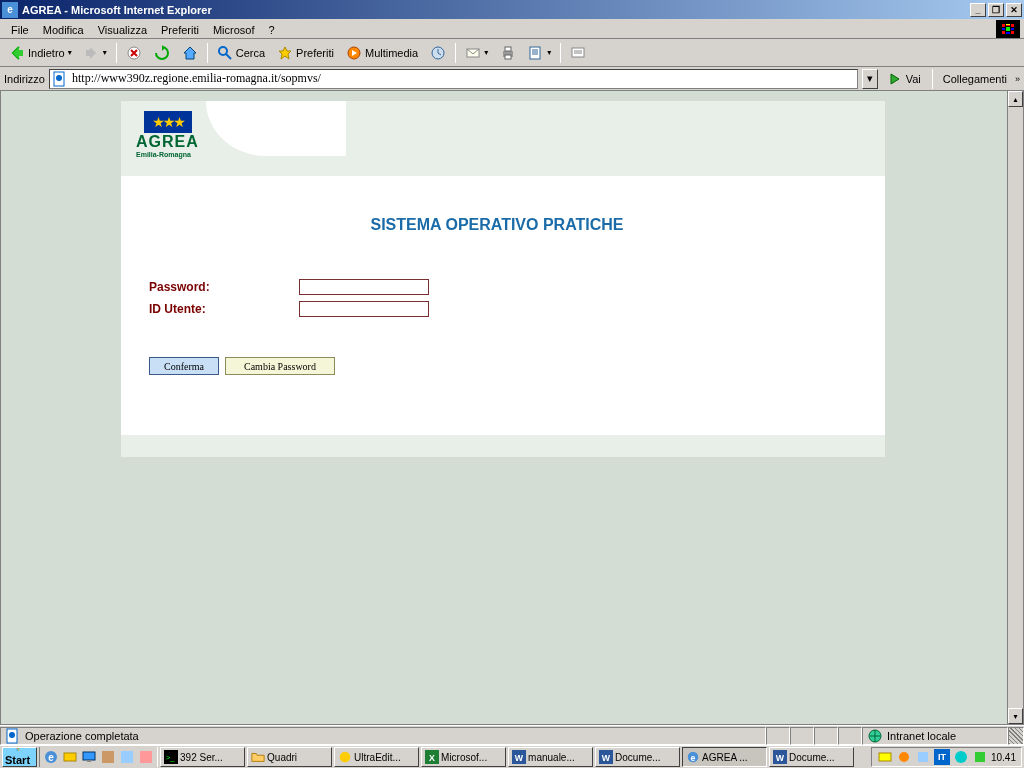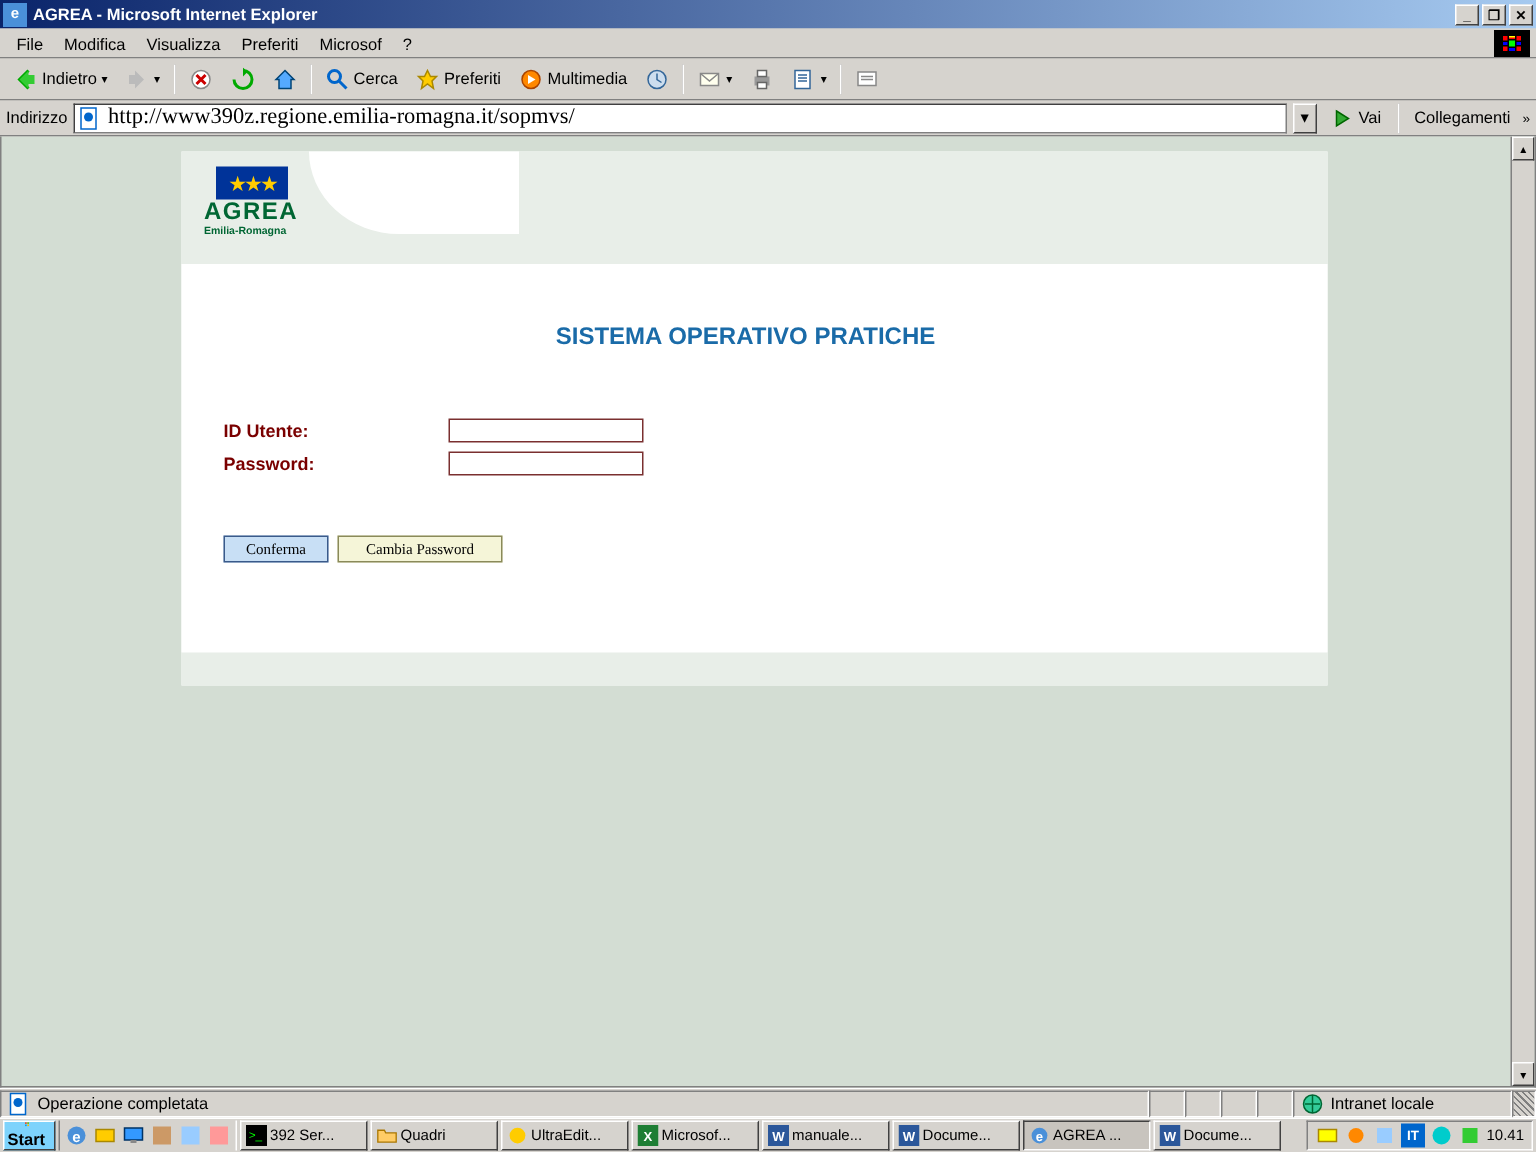--- a/index.html
+++ b/index.html
@@ -23,21 +23,21 @@
 .tb-btn { display:flex; align-items:center; gap:3px; padding:2px 4px; cursor:pointer; border:1px solid transparent; }
 .tb-sep { width:1px; height:20px; background:#808080; border-right:1px solid #fff; margin:0 2px; }
 .tb-ico { width:16px; height:16px; display:inline-block; }
 .tb-arrow { font-size:8px; color:#000; }
 
 
 .addrbar { height:24px; background:#d6d3ce; display:flex; align-items:center; padding:0 4px; border-bottom:1px solid #808080; gap:4px; }
 .addrbar .lbl { white-space:nowrap; }
 .addrbar .addr-input { flex:1; height:20px; background:#fff; border:1px solid #808080; border-top-color:#404040; border-left-color:#404040; display:flex; align-items:center; padding:0 2px; }
 .addrbar .addr-input .pg-ico { width:16px; height:16px; margin-right:4px; }
-.addrbar .addr-input input { border:none; outline:none; flex:1; font-family:Tahoma; font-size:15px; }
+.addrbar .addr-input input { border:none; outline:none; flex:1; font-family:Tahoma; font-size:12px; }
 .addrbar .addr-dd { width:16px; height:20px; background:#d6d3ce; border:1px solid #fff; border-right-color:#404040; border-bottom-color:#404040; display:flex; align-items:center; justify-content:center; cursor:pointer; }
 .addrbar .vai-btn { display:flex; align-items:center; gap:3px; padding:2px 5px; cursor:pointer; }
 .addrbar .links { padding:0 4px; cursor:pointer; }
 
 
 .content { height:634px; background:#d3ddd3; border:1px solid #808080; border-top:none; position:relative; overflow:hidden; }
 .scroll-v { position:absolute; right:0; top:0; width:16px; height:100%; background:#d6d3ce; border-left:1px solid #808080; }
 .scroll-v .sb-btn { width:15px; height:16px; background:#d6d3ce; border:1px solid #fff; border-right-color:#404040; border-bottom-color:#404040; display:flex; align-items:center; justify-content:center; font-size:8px; }
 .scroll-v .sb-up { position:absolute; top:0; }
 .scroll-v .sb-dn { position:absolute; bottom:0; }
@@ -234,26 +234,26 @@
       <div class="logo">
         <div class="flag">★★★</div>
         <div class="brand">AGREA</div>
         <div class="sub">Emilia-Romagna</div>
       </div>
       <div class="curve"></div>
     </div>
     <div class="page-body">
       <div class="page-title">SISTEMA OPERATIVO PRATICHE</div>
       <div class="form-row">
+        <span class="flbl">Password:</span>
+        <input type="password" style="">
+      </div>
+      <div class="form-row">
         <span class="flbl">ID Utente:</span>
         <input type="text" style="">
-      </div>
-      <div class="form-row">
-        <span class="flbl">Password:</span>
-        <input type="password" style="">
       </div>
       <div class="btns-row">
         <button class="fbtn primary">Conferma</button>
         <button class="fbtn sec">Cambia Password</button>
       </div>
     </div>
     <div class="page-footer"></div>
   </div>
   <div class="scroll-v">
     <div class="sb-btn sb-up">▴</div>

